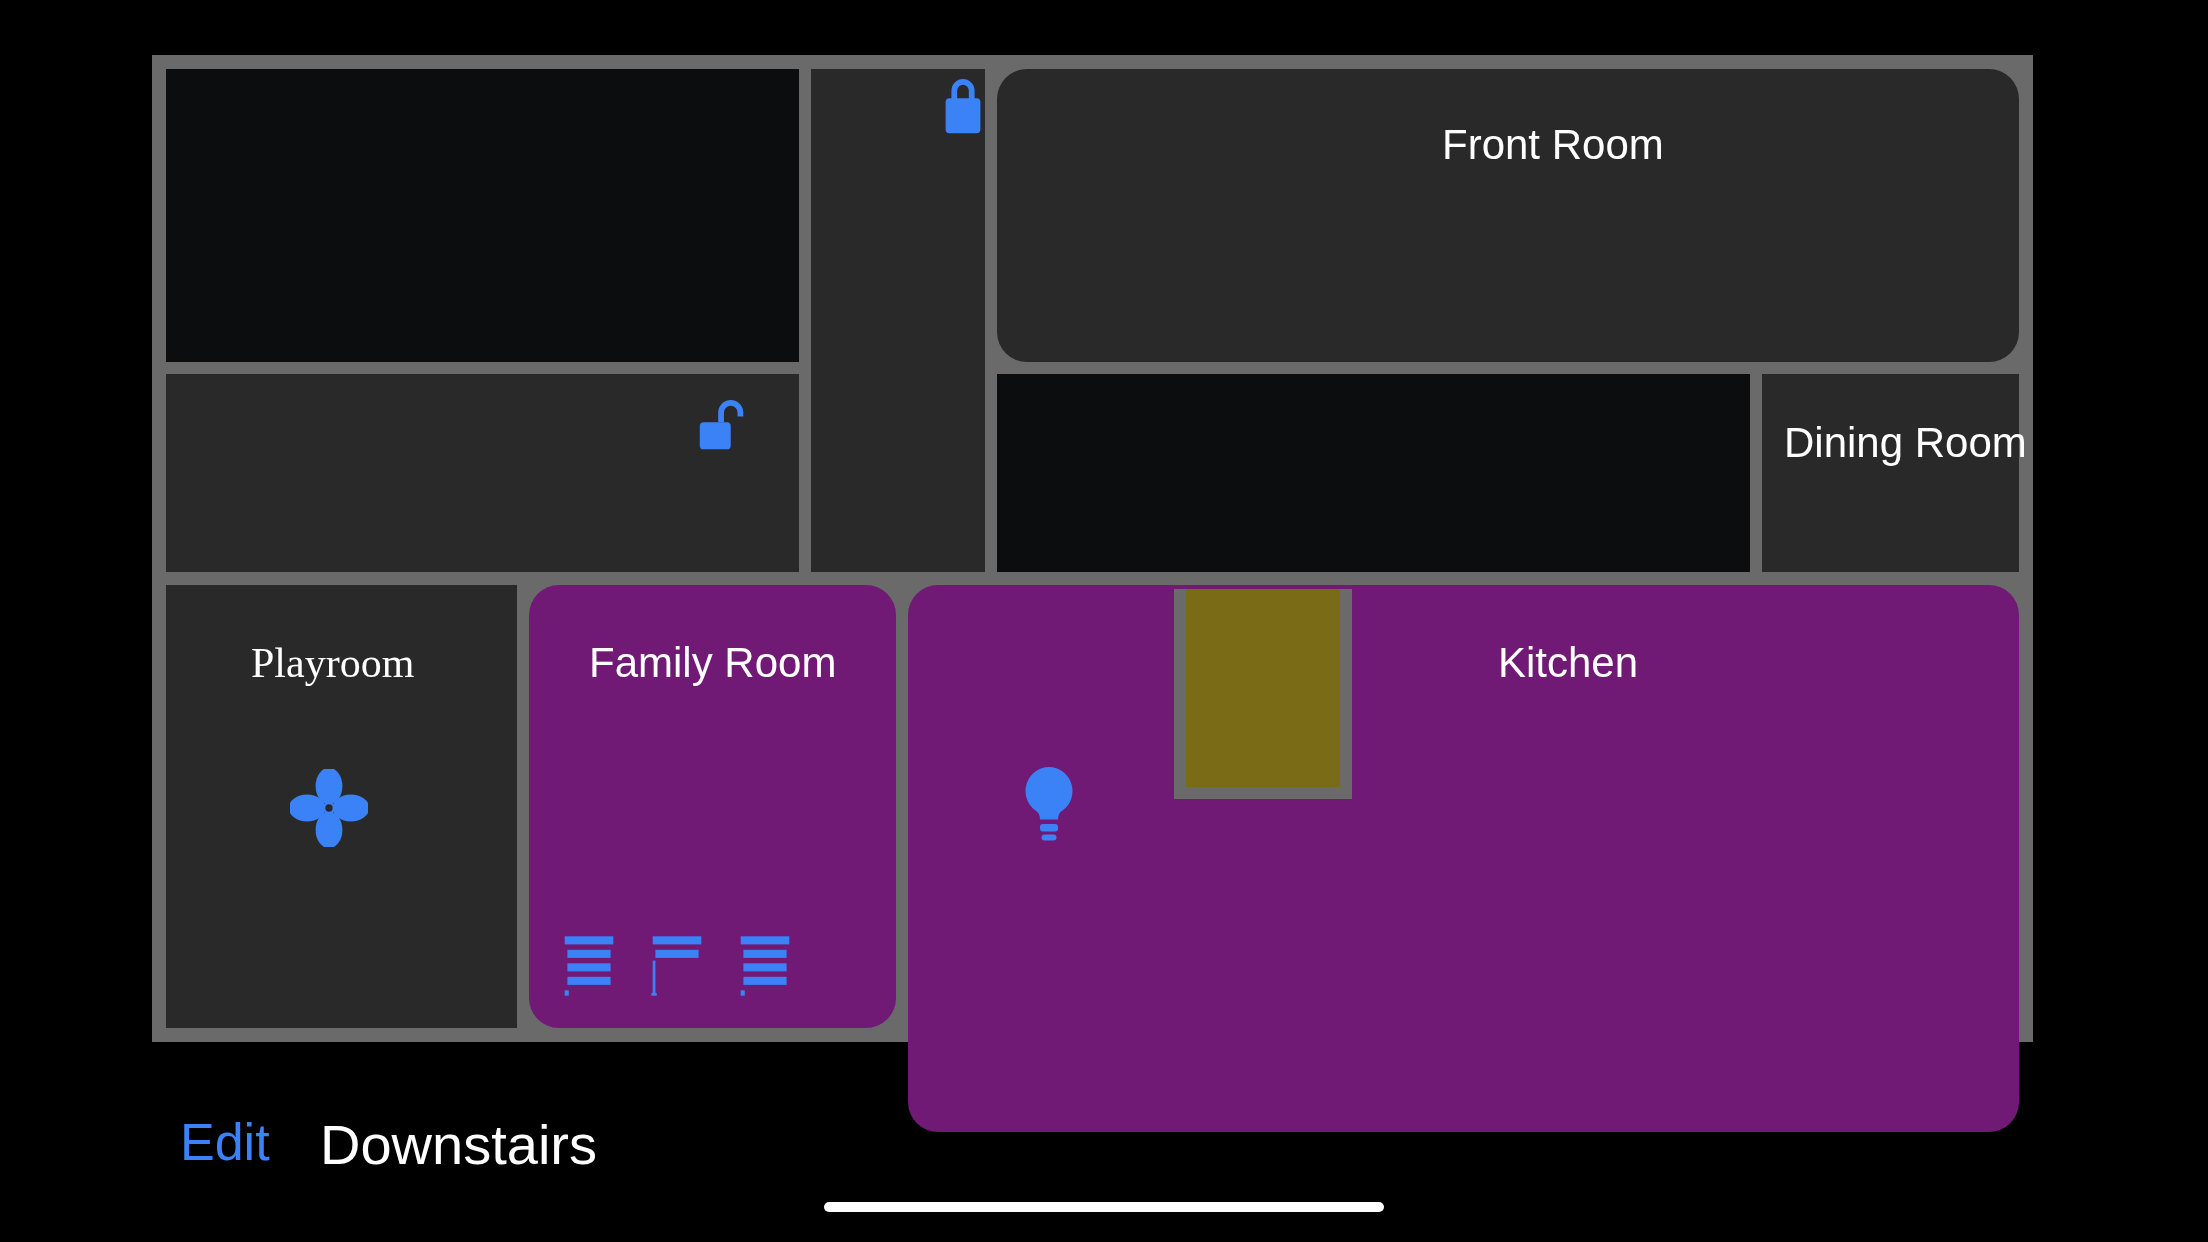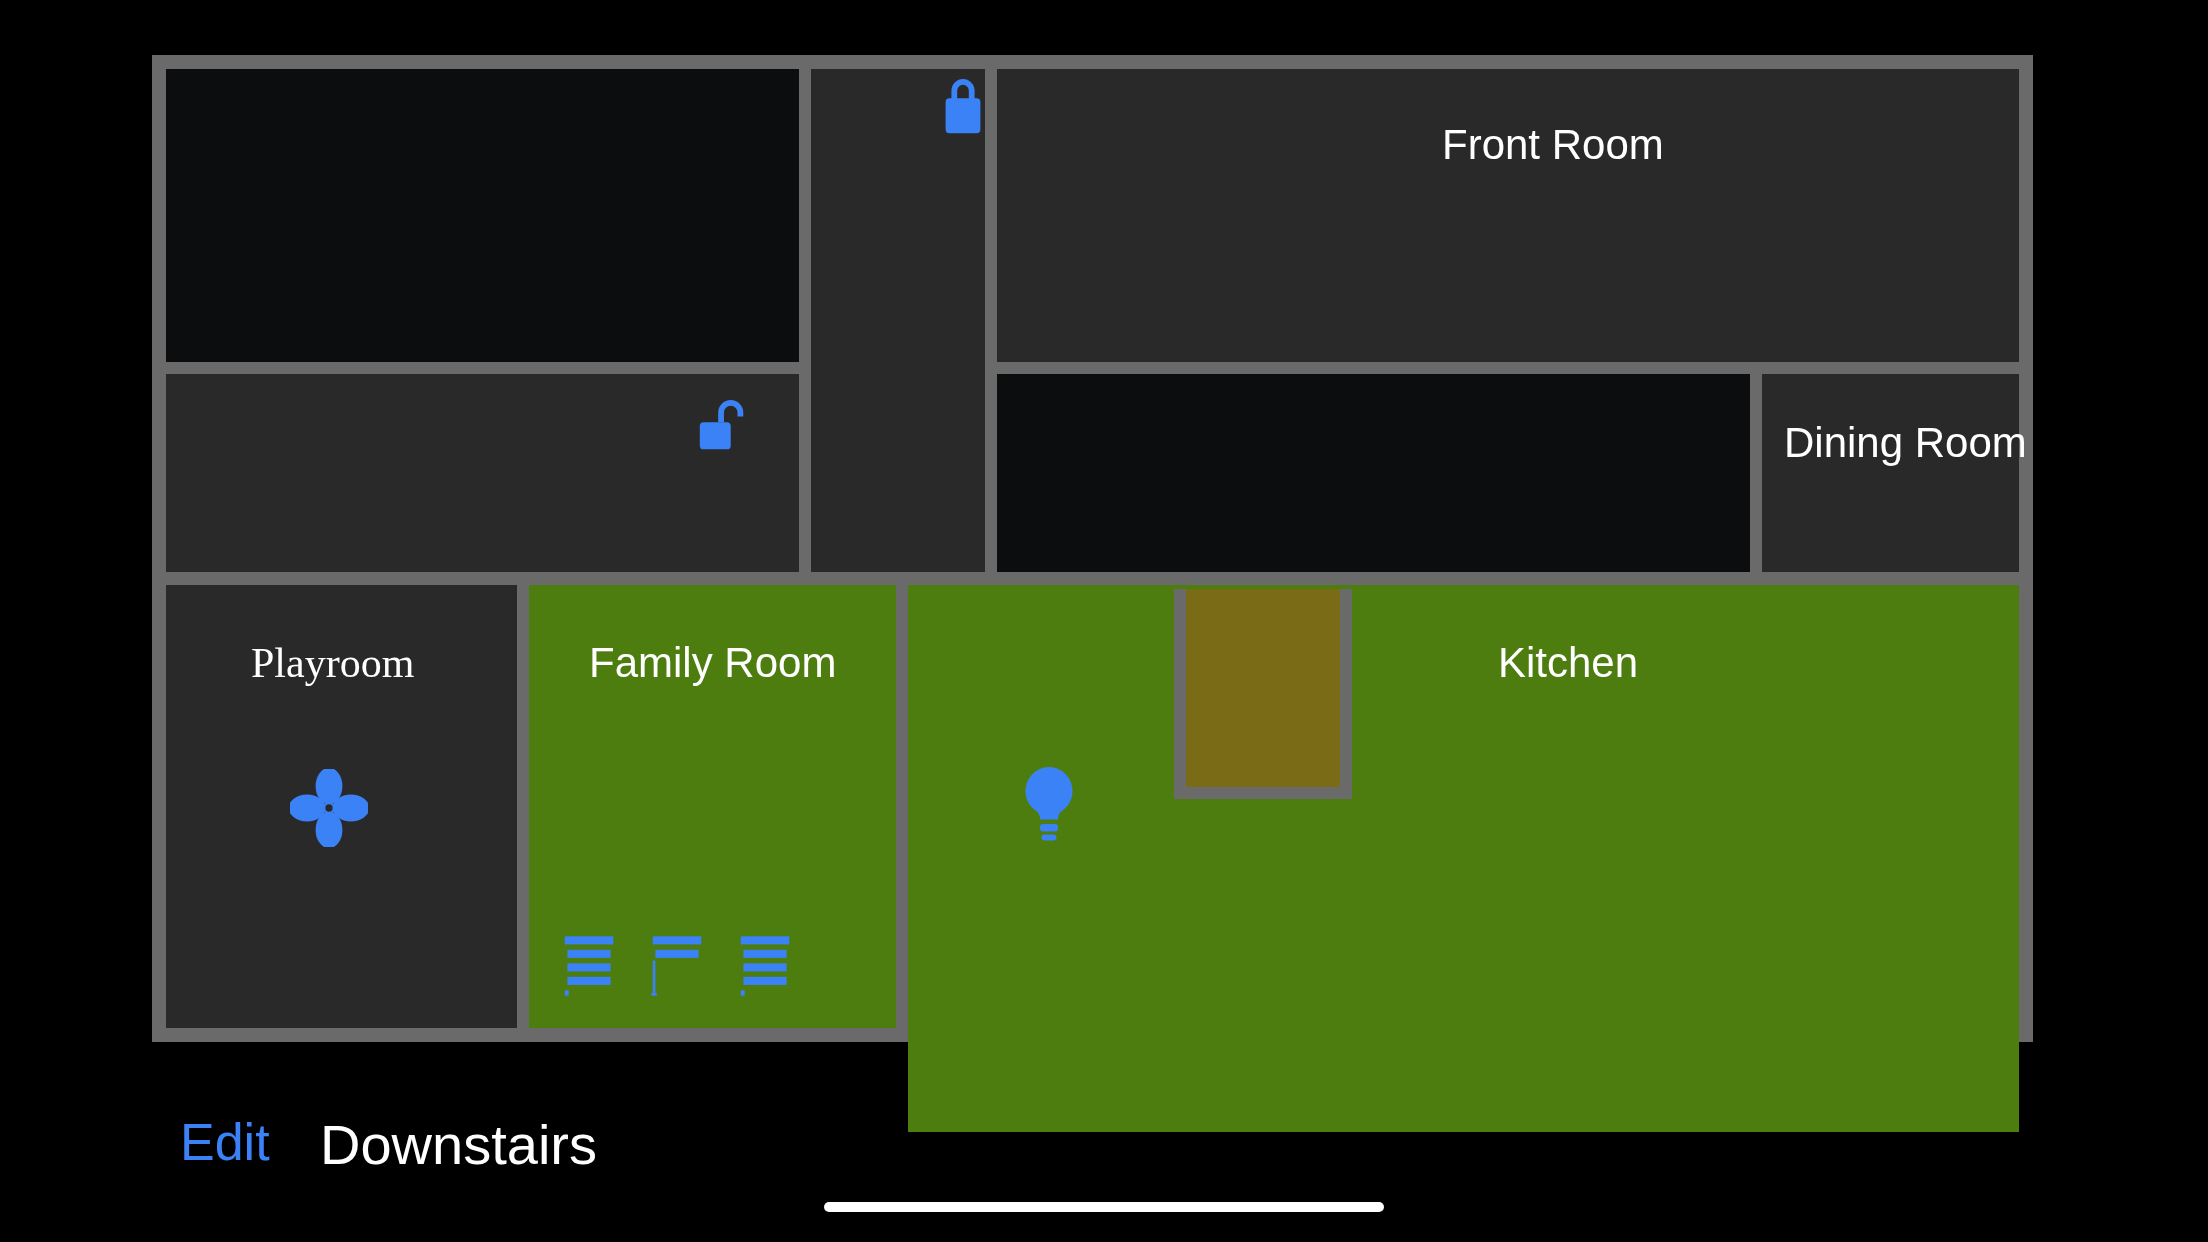--- a/index.html
+++ b/index.html
@@ -30,21 +30,21 @@
     background: #6a6a6a;
   }
   .room {
     position: absolute;
     box-sizing: border-box;
     background: #0c0d0e;
     color: #fff;
     font-size: 36px;
   }
   .room.dark   { background: #292929; }
-  .room.lit    { background: #4d7c0f; }
+  .room.lit    { background: #701a75; border-radius: 30px; }
   .label {
     position: absolute;
     white-space: nowrap;
     font-size: 42px;
     color: #fff;
     font-weight: 400;
   }
   
   .footer {
     position: absolute;
@@ -87,21 +87,21 @@
 <body>
 
 <div class="canvas">
 
   <div class="frame">
 
     <div class="room" style="left:2px; top:2px; width:633px; height:293px;"></div>
 
     <div class="room dark" style="left:647px; top:2px; width:174px; height:503px;"></div>
 
-    <div class="room dark" style="left:833px; top:2px; width:1022px; height:293px;">
+    <div class="room dark" style="left:833px; top:2px; width:1022px; height:293px;border-radius:30px;">
       <span class="label" style="left:445px; top:52px;">Front Room</span>
     </div>
 
     <div class="room dark" style="left:2px; top:307px; width:633px; height:198px;"></div>
 
     <div class="room" style="left:833px; top:307px; width:753px; height:198px;"></div>
 
     <div class="room dark" style="left:1598px; top:307px; width:257px; height:198px;">
       <span class="label" style="left:22px; top:45px;">Dining Room</span>
     </div>

